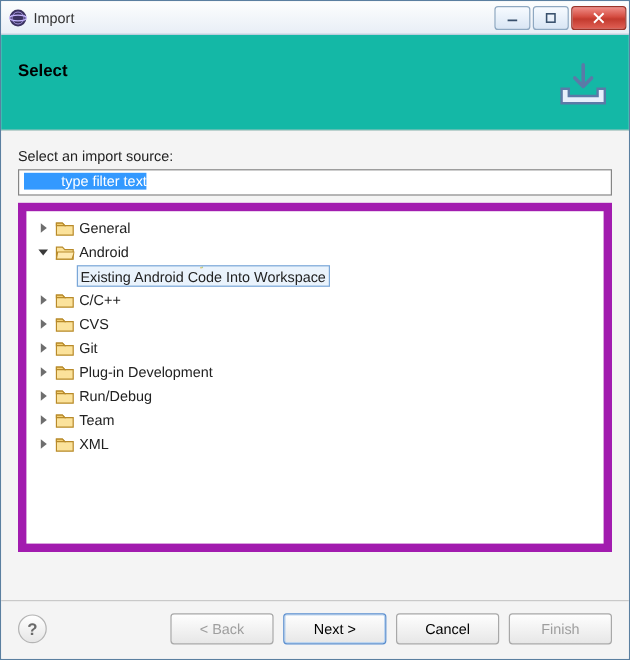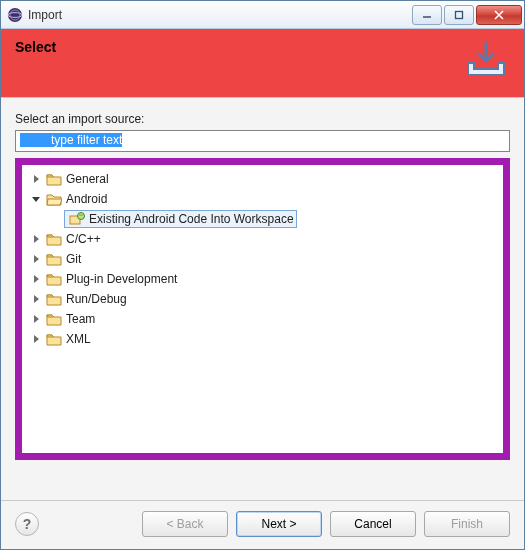--- a/index.html
+++ b/index.html
@@ -32,23 +32,23 @@
     cursor: pointer;
   }
   .win-btn.close {
     width: 46px;
     background: linear-gradient(#f08e88,#d44b3f 45%,#c33a2e 55%,#e06055);
     border-color: #9a3228;
   }
   .win-btn svg { display: block; }
 
   .banner {
-    background: #ef4444;
+    background: #14b8a6;
     border-bottom: 1px solid #c9c9c9;
-    padding: 10px 14px 18px 14px;
+    padding: 21px 14px 18px 14px;
     display: flex; align-items: flex-start; justify-content: space-between;
   }
   .banner h1 { margin: 0; font-size: 14px; font-weight: bold; color: #000; }
   .banner-icon { width: 48px; height: 40px; }
 
   .body-area {
     flex: 1;
     padding: 14px 14px 10px 14px;
     display: flex; flex-direction: column;
     background: #f4f4f4;
@@ -102,20 +102,21 @@
     width: 16px; height: 14px;
     margin: 0 4px 0 2px;
   }
   .node .lbl { color: #222; }
   .sel-box {
     border: 1px solid #7aa7d8;
     background: #eaf3fc;
     padding: 0 2px;
     display: flex; align-items: center;
     height: 18px;
+    flex-direction: column;
   }
   .leaf-icon { width: 16px; height: 14px; margin: 0 4px 0 2px; }
   .indent2 { padding-left: 40px; }
   .spacer-gap { height: 30px; }
 
   .footer {
     border-top: 1px solid #c9c9c9;
     padding: 10px 14px 12px 14px;
     display: flex; align-items: center;
     background: #f4f4f4;
@@ -226,20 +227,30 @@
         <span class="twist">
             <span class="triangle-r"></span>
           </span>
         <svg class="folder" viewBox="0 0 16 14">
             <path d="M1 3 L6 3 L8 5 L15 5 L15 13 L1 13 Z" fill="#fbe29b" stroke="#b88a2a"></path>
             <path d="M1 3 L6 3 L8 5 L1 5 Z" fill="#f3cf72" stroke="#b88a2a"></path>
           </svg>
         <span class="lbl">C/C++</span>
       </div>
 
+      <div class="node">
+        <span class="twist">
+            <span class="triangle-r"></span>
+          </span>
+        <svg class="folder" viewBox="0 0 16 14">
+            <path d="M1 3 L6 3 L8 5 L15 5 L15 13 L1 13 Z" fill="#fbe29b" stroke="#b88a2a"></path>
+            <path d="M1 3 L6 3 L8 5 L1 5 Z" fill="#f3cf72" stroke="#b88a2a"></path>
+          </svg>
+        <span class="lbl">CVS</span>
+      </div>
 
       <div class="node">
         <span class="twist">
             <span class="triangle-r"></span>
           </span>
         <svg class="folder" viewBox="0 0 16 14">
             <path d="M1 3 L6 3 L8 5 L15 5 L15 13 L1 13 Z" fill="#fbe29b" stroke="#b88a2a"></path>
             <path d="M1 3 L6 3 L8 5 L1 5 Z" fill="#f3cf72" stroke="#b88a2a"></path>
           </svg>
         <span class="lbl">Git</span>

